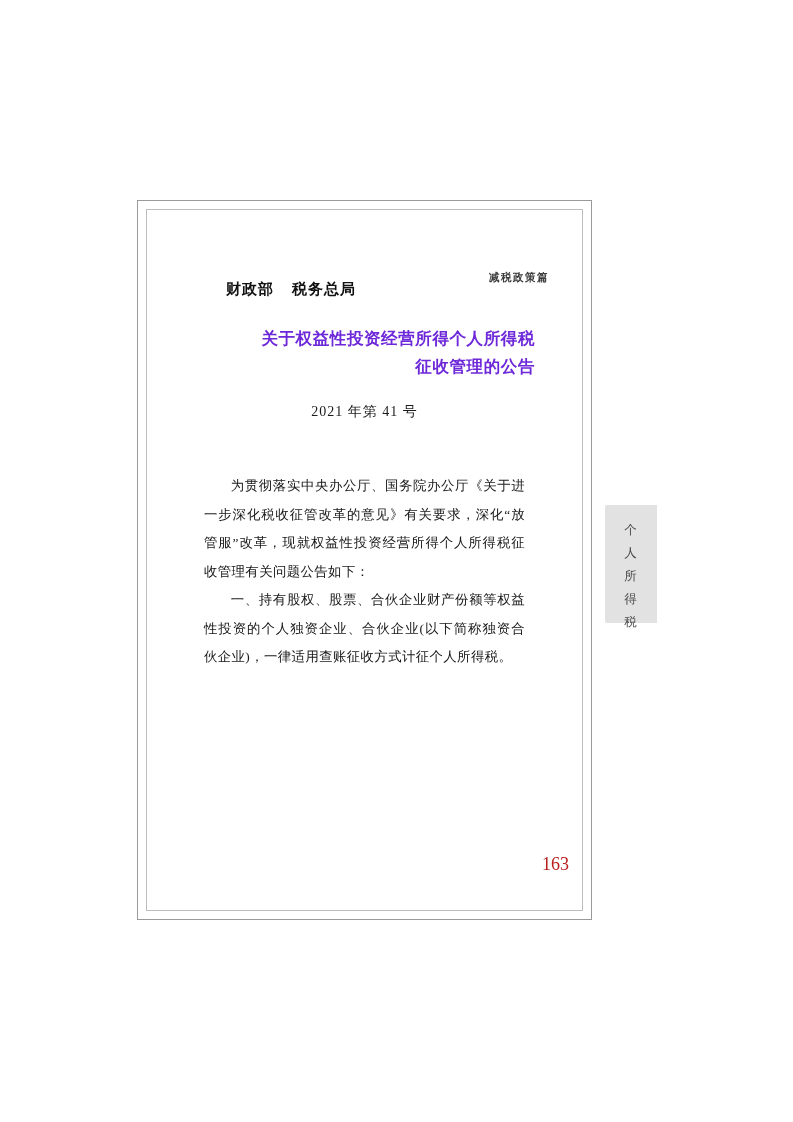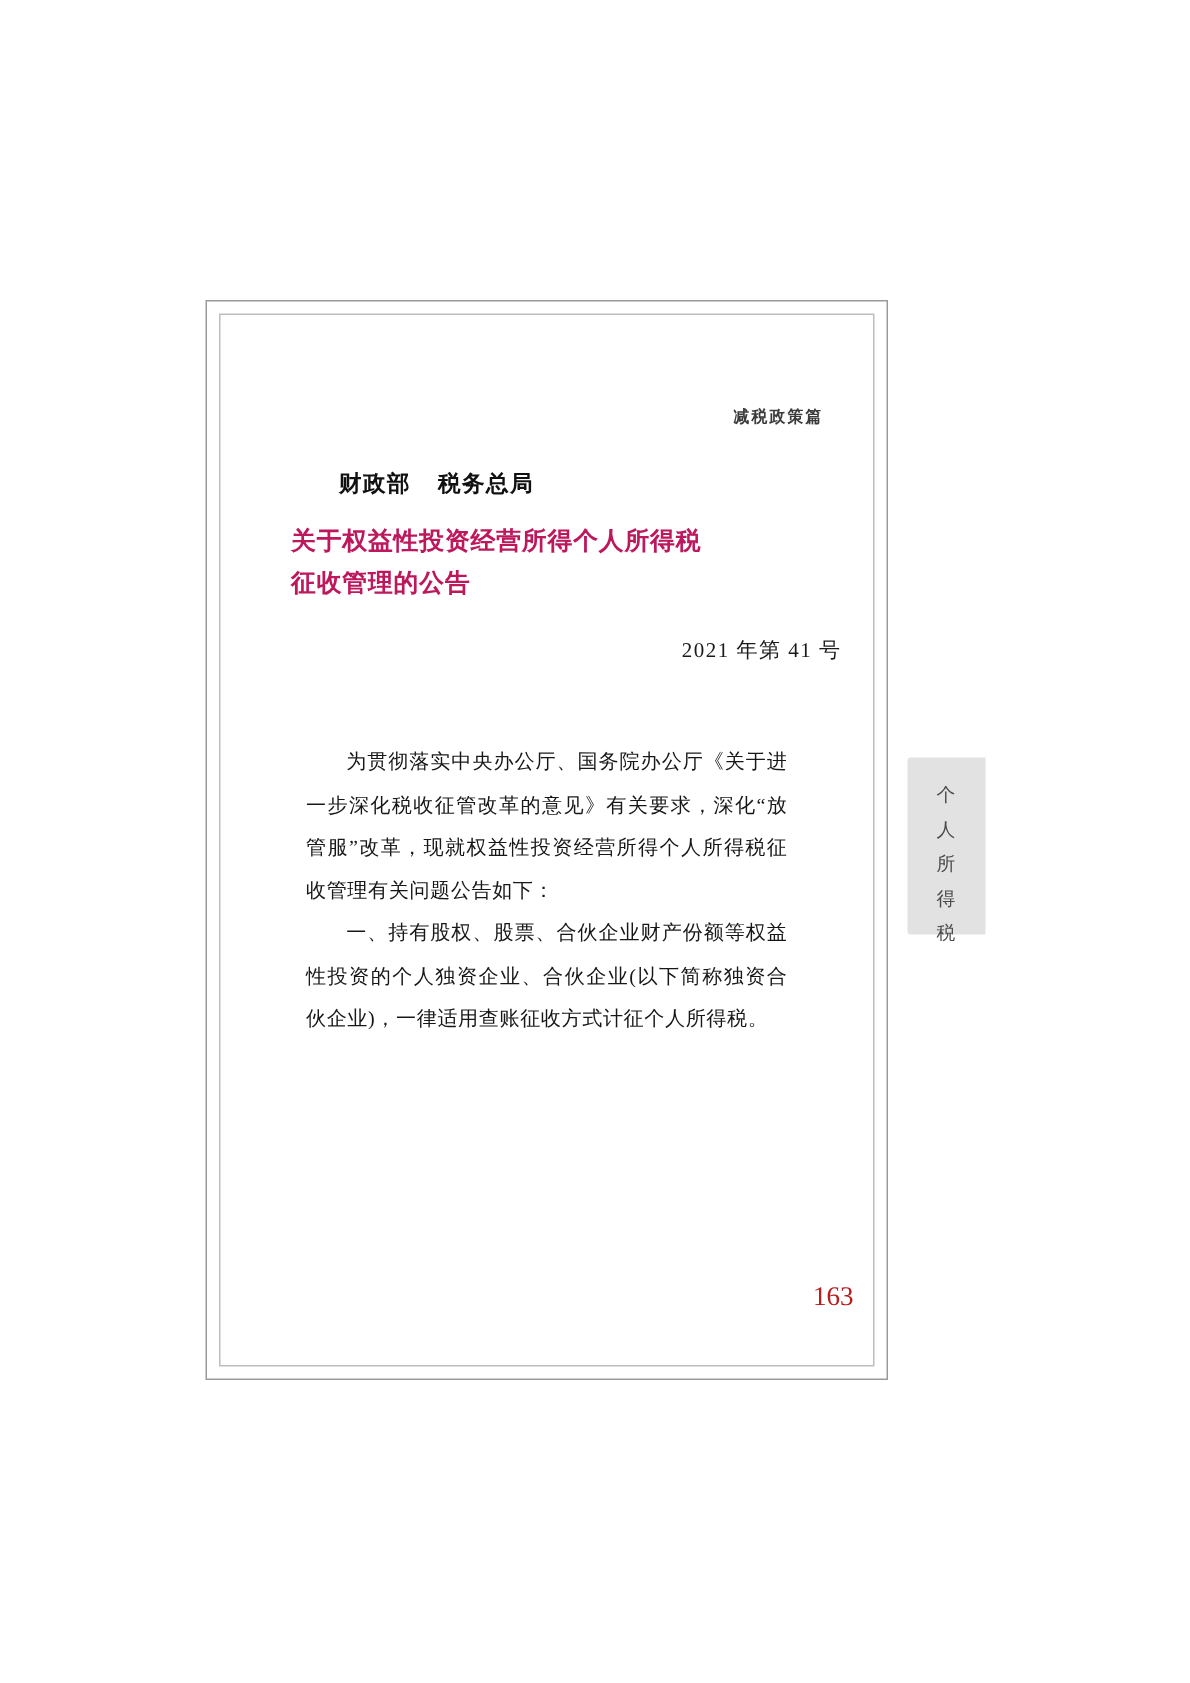--- a/index.html
+++ b/index.html
@@ -78,49 +78,49 @@
     line-height: 23px;
     letter-spacing: 1px;
     color: #4a4a4a;
     font-family: "Liberation Serif", "DejaVu Serif", serif;
   }
   .side-tab .side-tab-text span {
     display: block;
   }
 
   .issuer {
-    margin: 90px 0 0 0;
+    margin: 57px 0 0 0;
     padding-left: 58px;
     font-size: 15px;
     font-weight: bold;
     letter-spacing: 1px;
     color: #111;
   }
   .issuer .gap {
     display: inline-block;
     width: 18px;
   }
 
   .doc-title {
-    margin-top: 15px;
-    text-align: left;
+    margin-top: 26px;
+    text-align: right;
     font-size: 16.5px;
     font-weight: bold;
     letter-spacing: 0.6px;
     line-height: 28px;
-    color: #be185d;
+    color: #6d28d9;
     padding: 0 26px;
   }
   .doc-title .line2 {
     display: block;
   }
 
   .doc-number {
     margin-top: 22px;
-    text-align: right;
+    text-align: center;
     font-size: 14px;
     letter-spacing: 1px;
     color: #1a1a1a;
   }
 
   .body-text {
     margin-top: 51px;
     padding: 0 36px 0 36px;
     font-size: 13.4px;
     line-height: 28.5px;

